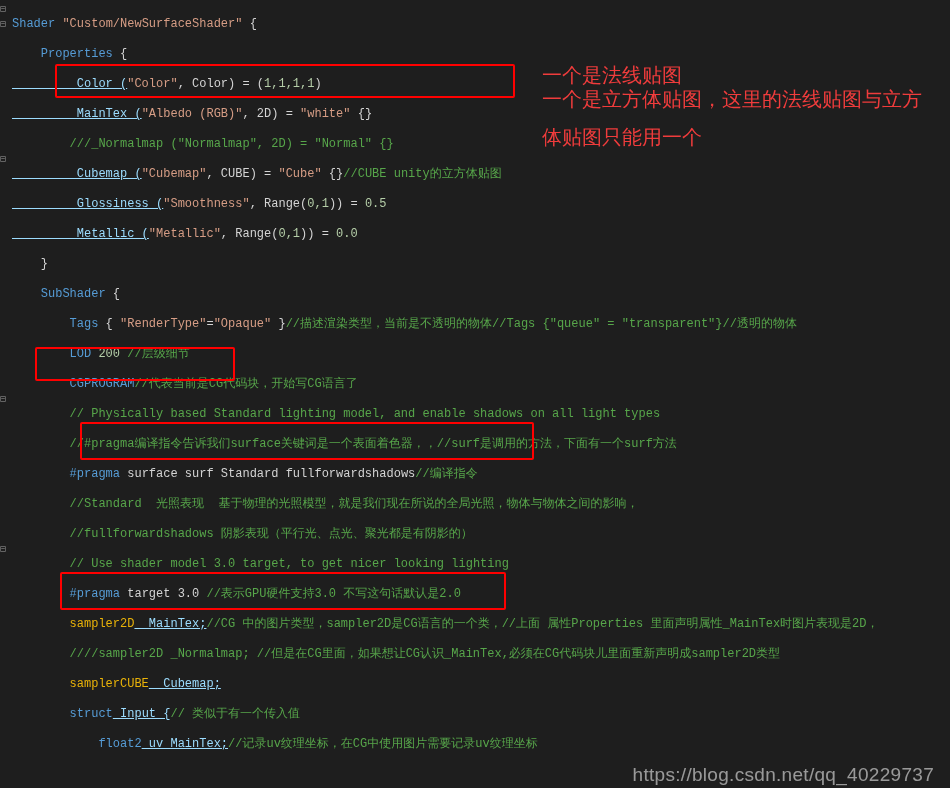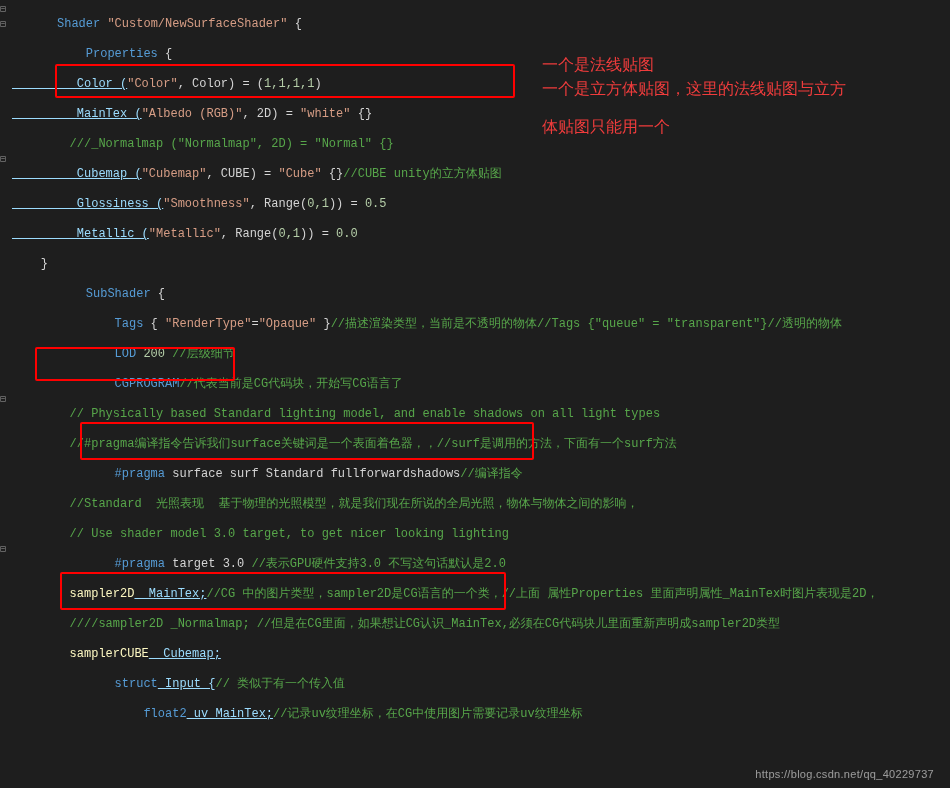--- a/index.html
+++ b/index.html
@@ -23,47 +23,48 @@
     width: 926px;
     color: #9cdcfe;
     white-space: pre;
   }
   .ln {
     display: block;
     height: 15px;
     white-space: pre;
   }
   
-  .kw { color: #569cd6; margin-left: 45px; }    
-  .typ { color: #fef9c3; }   
+  .kw { color: #569cd6; }    
+  .typ { color: #eab308; }   
   .str { color: #d69d85; }   
   .num { color: #b5cea8; }
   .pun { color: #d4d4d4; }
   .var { color: #9cdcfe; text-decoration: underline; }
   .cmt { color: #57a64a; }
   .red-ann {
     position: absolute;
     color: #f03c3c;
-    font-size: 16px;
+    font-size: 20px;
     font-family: "Microsoft YaHei", sans-serif;
     white-space: nowrap;
     line-height: 22px;
+    margin-top: 10px;
   }
   .red-box {
     position: absolute;
     border: 2px solid #ff0000;
     border-radius: 2px;
     pointer-events: none;
   }
   .watermark {
     position: absolute;
     right: 16px;
     bottom: 6px;
     font-family: "Segoe UI", sans-serif;
-    font-size: 11px;
+    font-size: 19px;
     color: rgba(255,255,255,0.55);
     letter-spacing: 0.3px;
   }
   .fold-col {
     position: absolute;
     left: 0;
     top: 0;
     width: 10px;
     height: 100%;
   }
@@ -96,20 +97,21 @@
 <span class="ln"><span class="var">        _Metallic (</span><span class="str">"Metallic"</span><span class="pun">, Range(</span><span class="num">0,1</span><span class="pun">)) = </span><span class="num">0.0</span></span>
 <span class="ln"><span class="pun">    }</span></span>
 <span class="ln"><span class="kw">    SubShader</span><span class="pun"> {</span></span>
 <span class="ln"><span class="kw">        Tags</span><span class="pun"> { </span><span class="str">"RenderType"</span><span class="pun">=</span><span class="str">"Opaque"</span><span class="pun"> }</span><span class="cmt">//描述渲染类型，当前是不透明的物体//Tags {"queue" = "transparent"}//透明的物体</span></span>
 <span class="ln"><span class="kw">        LOD </span><span class="num">200</span><span class="cmt"> //层级细节</span></span>
 <span class="ln"><span class="kw">        CGPROGRAM</span><span class="cmt">//代表当前是CG代码块，开始写CG语言了</span></span>
 <span class="ln"><span class="cmt">        // Physically based Standard lighting model, and enable shadows on all light types</span></span>
 <span class="ln"><span class="cmt">        //#pragma编译指令告诉我们surface关键词是一个表面着色器，，//surf是调用的方法，下面有一个surf方法</span></span>
 <span class="ln"><span class="kw">        #pragma</span><span class="pun"> surface surf Standard fullforwardshadows</span><span class="cmt">//编译指令</span></span>
 <span class="ln"><span class="cmt">        //Standard  光照表现  基于物理的光照模型，就是我们现在所说的全局光照，物体与物体之间的影响，</span></span>
+<span class="ln"><span class="cmt">        //fullforwardshadows 阴影表现（平行光、点光、聚光都是有阴影的）</span></span>
 <span class="ln"><span class="cmt">        // Use shader model 3.0 target, to get nicer looking lighting</span></span>
 <span class="ln"><span class="kw">        #pragma</span><span class="pun"> target 3.0 </span><span class="cmt">//表示GPU硬件支持3.0 不写这句话默认是2.0</span></span>
 <span class="ln"><span class="typ">        sampler2D</span><span class="var"> _MainTex;</span><span class="cmt">//CG 中的图片类型，sampler2D是CG语言的一个类，//上面 属性Properties 里面声明属性_MainTex时图片表现是2D，</span></span>
 <span class="ln"><span class="cmt">        ////sampler2D _Normalmap;</span><span class="cmt"> //但是在CG里面，如果想让CG认识_MainTex,必须在CG代码块儿里面重新声明成sampler2D类型</span></span>
 <span class="ln"><span class="typ">        samplerCUBE</span><span class="var"> _Cubemap;</span></span>
 <span class="ln"><span class="kw">        struct</span><span class="var"> Input {</span><span class="cmt">// 类似于有一个传入值</span></span>
 <span class="ln"><span class="kw">            float2</span><span class="var"> uv_MainTex;</span><span class="cmt">//记录uv纹理坐标，在CG中使用图片需要记录uv纹理坐标</span></span>
 
 
 

